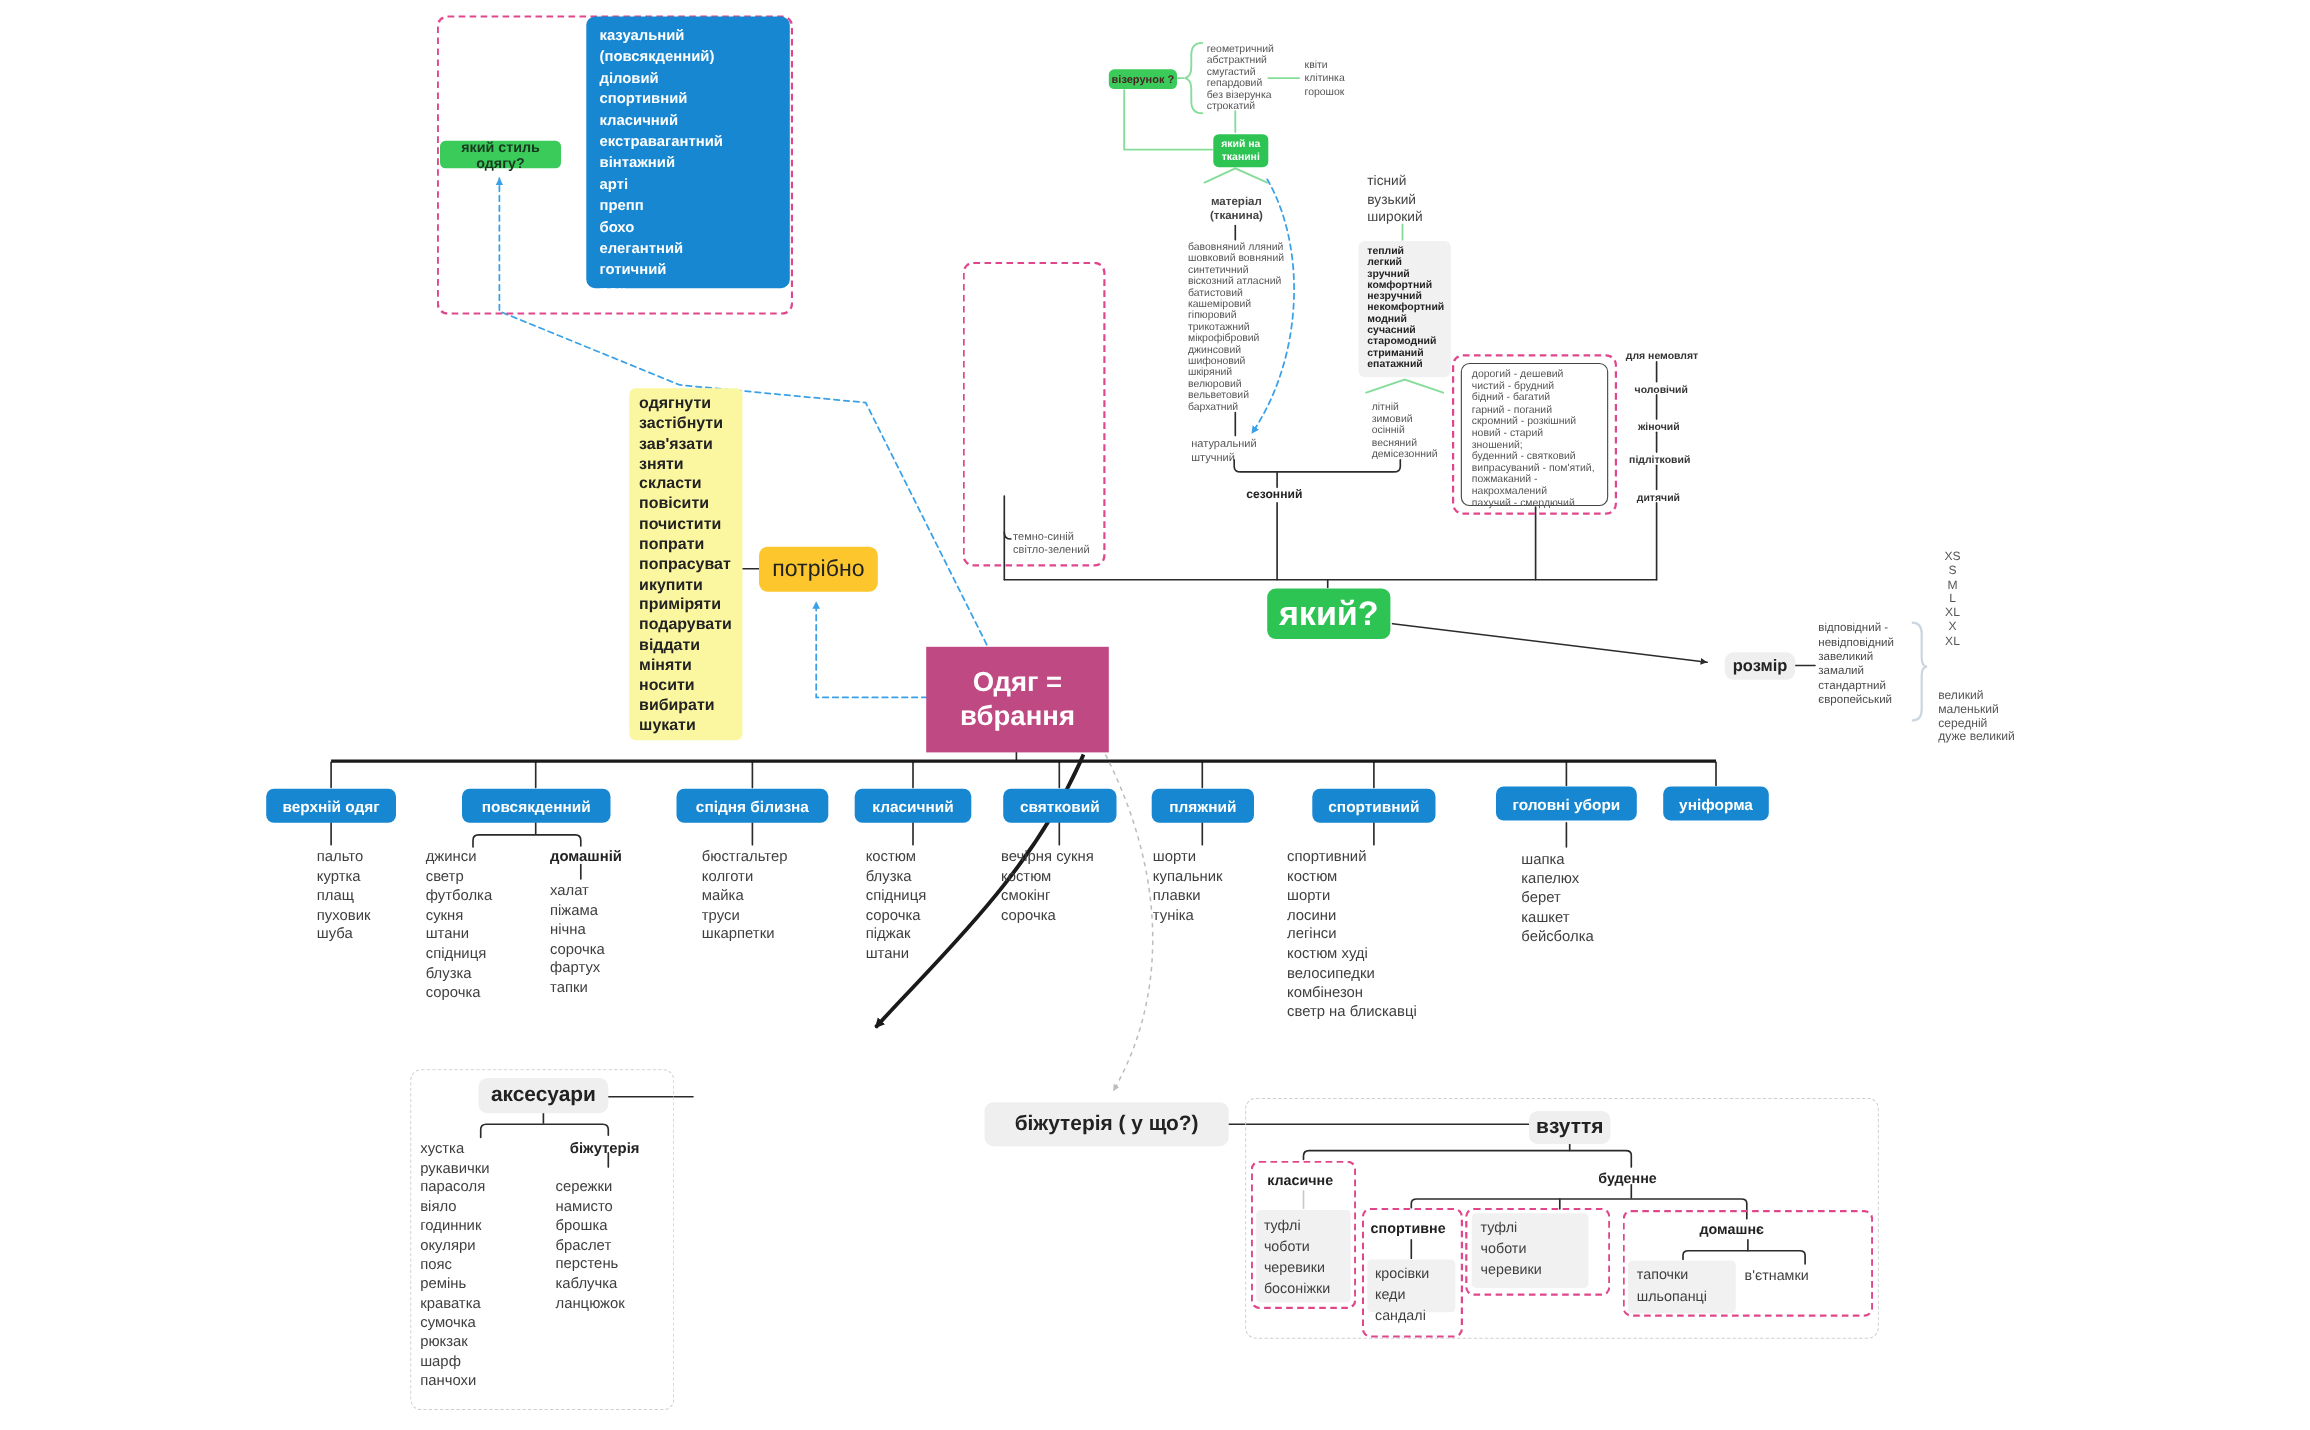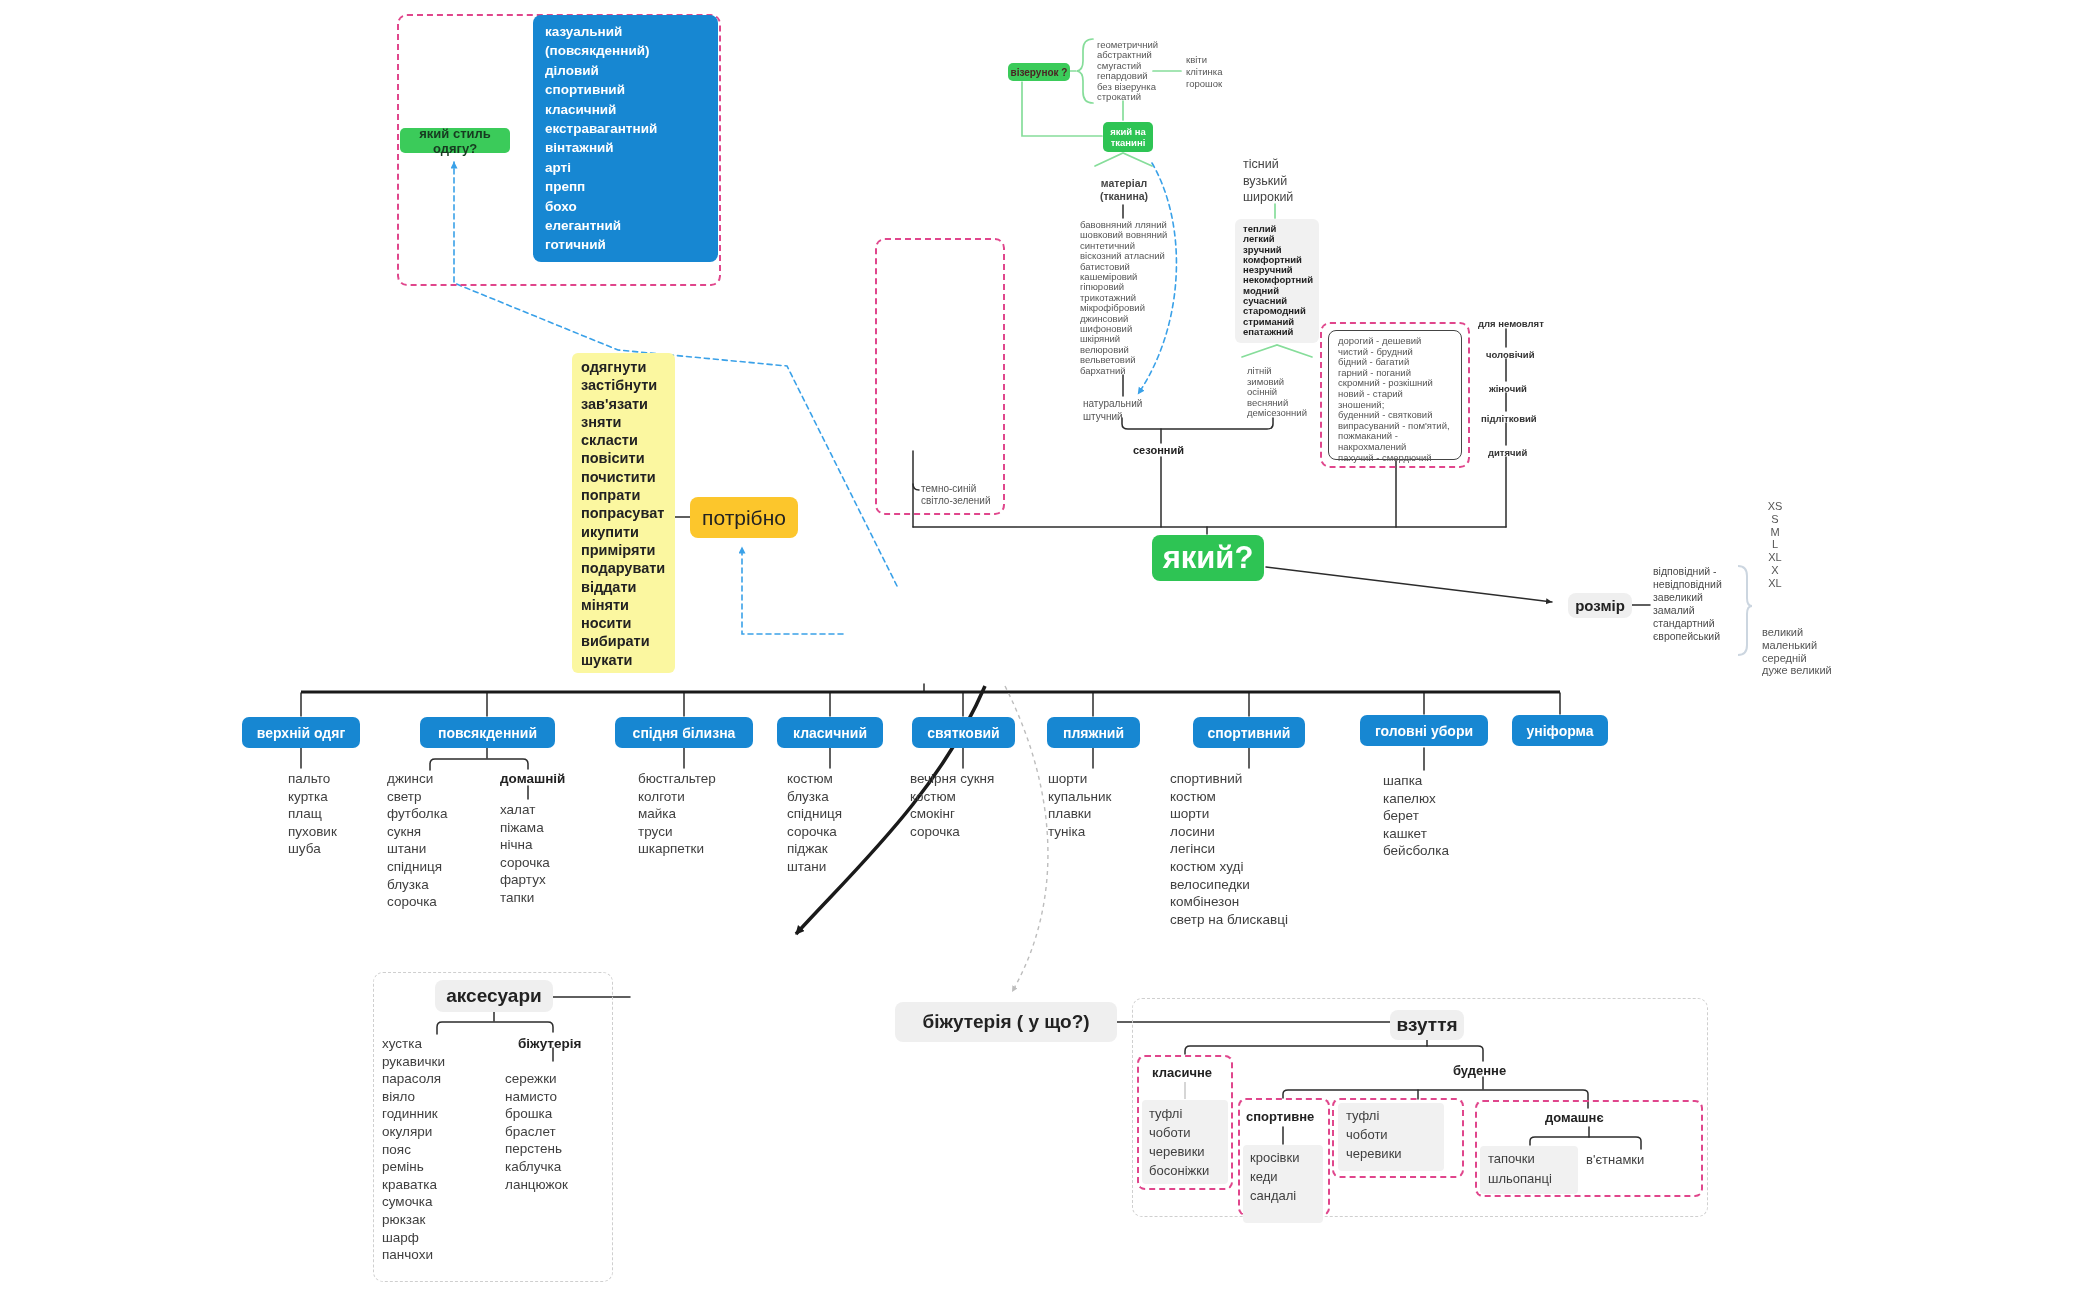--- a/index.html
+++ b/index.html
@@ -274,20 +274,23 @@
 M
 L
 XL
 X
 XL</div>
   <div class="abs pre" style="left:1762px;top:626px;font-size:11px;line-height:12.8px;color:#555;">великий
 маленький
 середній
 дуже великий</div>
 
+  <div class="abs flexc pre" style="left:842px;top:588px;width:166px;height:96px;background:#bf4983;
+       color:#fff;font-weight:bold;font-size:25px;line-height:31px;">Одяг =
+вбрання</div>
 
   <div class="abs cat flexc" style="left:242px;top:717px;width:118px;">
     <span>верхній одяг</span>
     </div>
   <div class="abs cat flexc" style="left:420px;top:717px;width:135px;">
     <span>повсякденний</span>
     </div>
   <div class="abs cat flexc" style="left:615px;top:717px;width:138px;">
     <span>спідня білизна</span>
     </div>
@@ -405,21 +408,21 @@
   <div class="abs pre md2" style="left:1142px;top:1100px;width:86px;height:84px;background:#f1f1f1;border-radius:4px;
        padding:4px 7px;line-height:19px;">туфлі
 чоботи
 черевики
 босоніжки</div>
 
   <div class="abs md2 bd" style="left:1453px;top:1063px;font-weight:bold;">буденне</div>
 
   <div class="abs pinkdash" style="left:1238px;top:1098px;width:92px;height:118px;border-radius:8px;"></div>
   <div class="abs md2 bd" style="left:1246px;top:1109px;font-weight:bold;">спортивне</div>
-  <div class="abs pre md2" style="left:1243px;top:1145px;width:80px;height:78px;background:#f1f1f1;border-radius:4px;
+  <div class="abs pre md2" style="left:1243px;top:1145px;width:80px;height:48px;background:#f1f1f1;border-radius:4px;
        padding:3px 7px;line-height:19px;">кросівки
 кеди
 сандалі</div>
 
   <div class="abs pinkdash" style="left:1332px;top:1098px;width:132px;height:80px;border-radius:8px;"></div>
   <div class="abs pre md2" style="left:1338px;top:1103px;width:106px;height:68px;background:#f1f1f1;border-radius:4px;
        padding:3px 8px;line-height:19px;">туфлі
 чоботи
 черевики</div>
 

